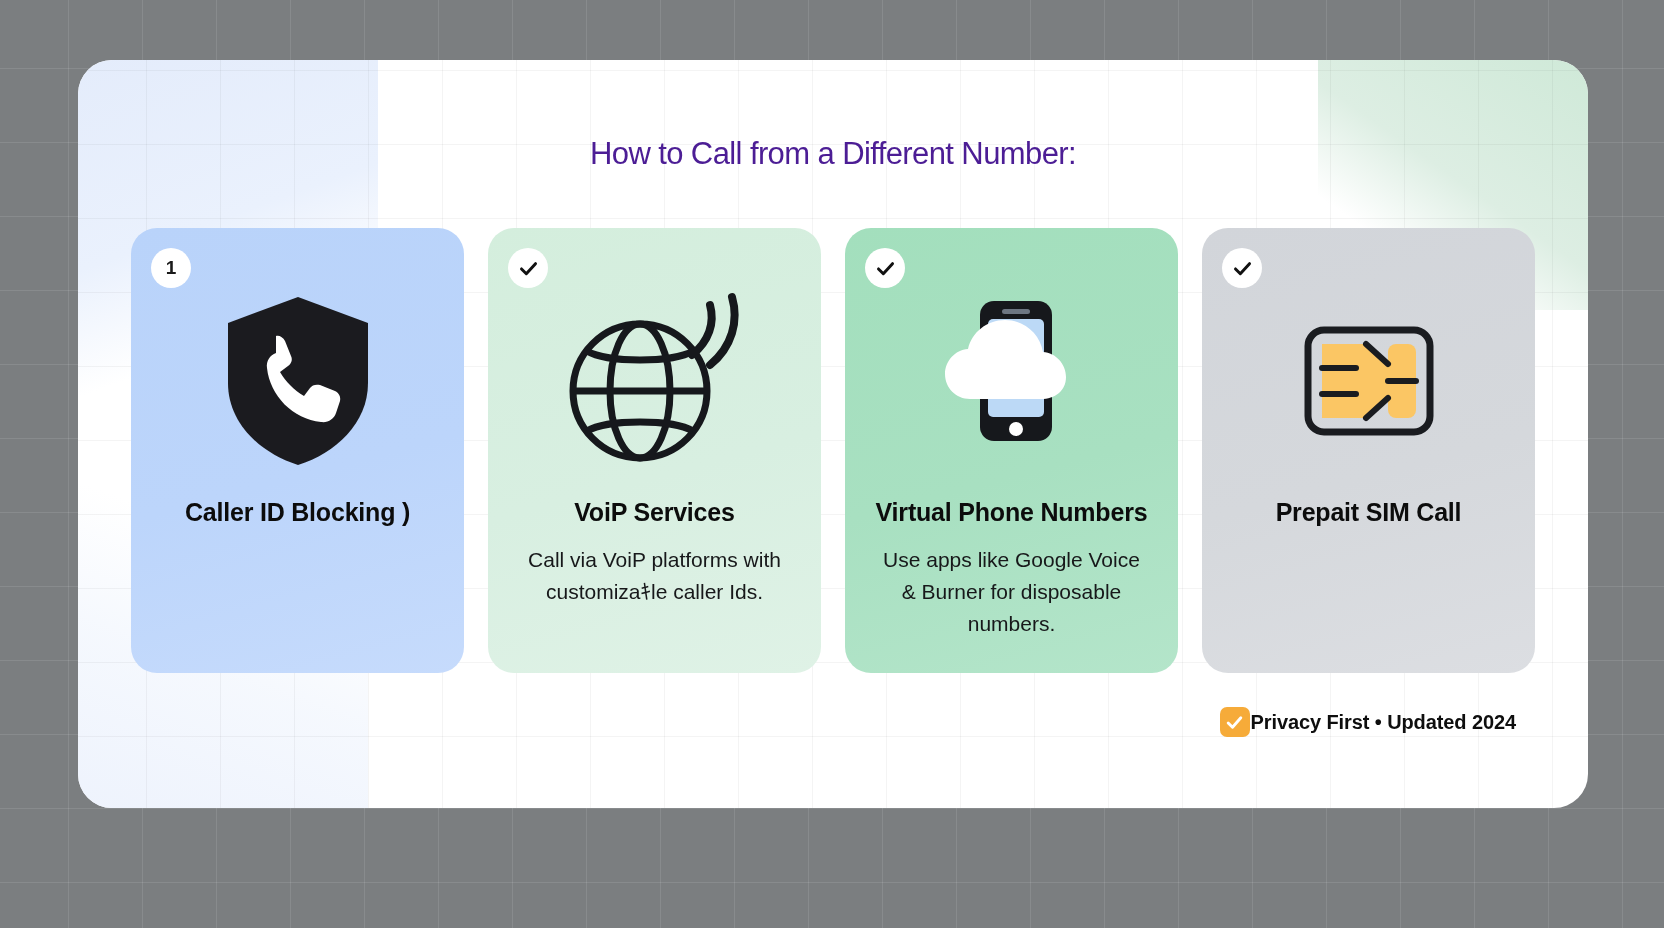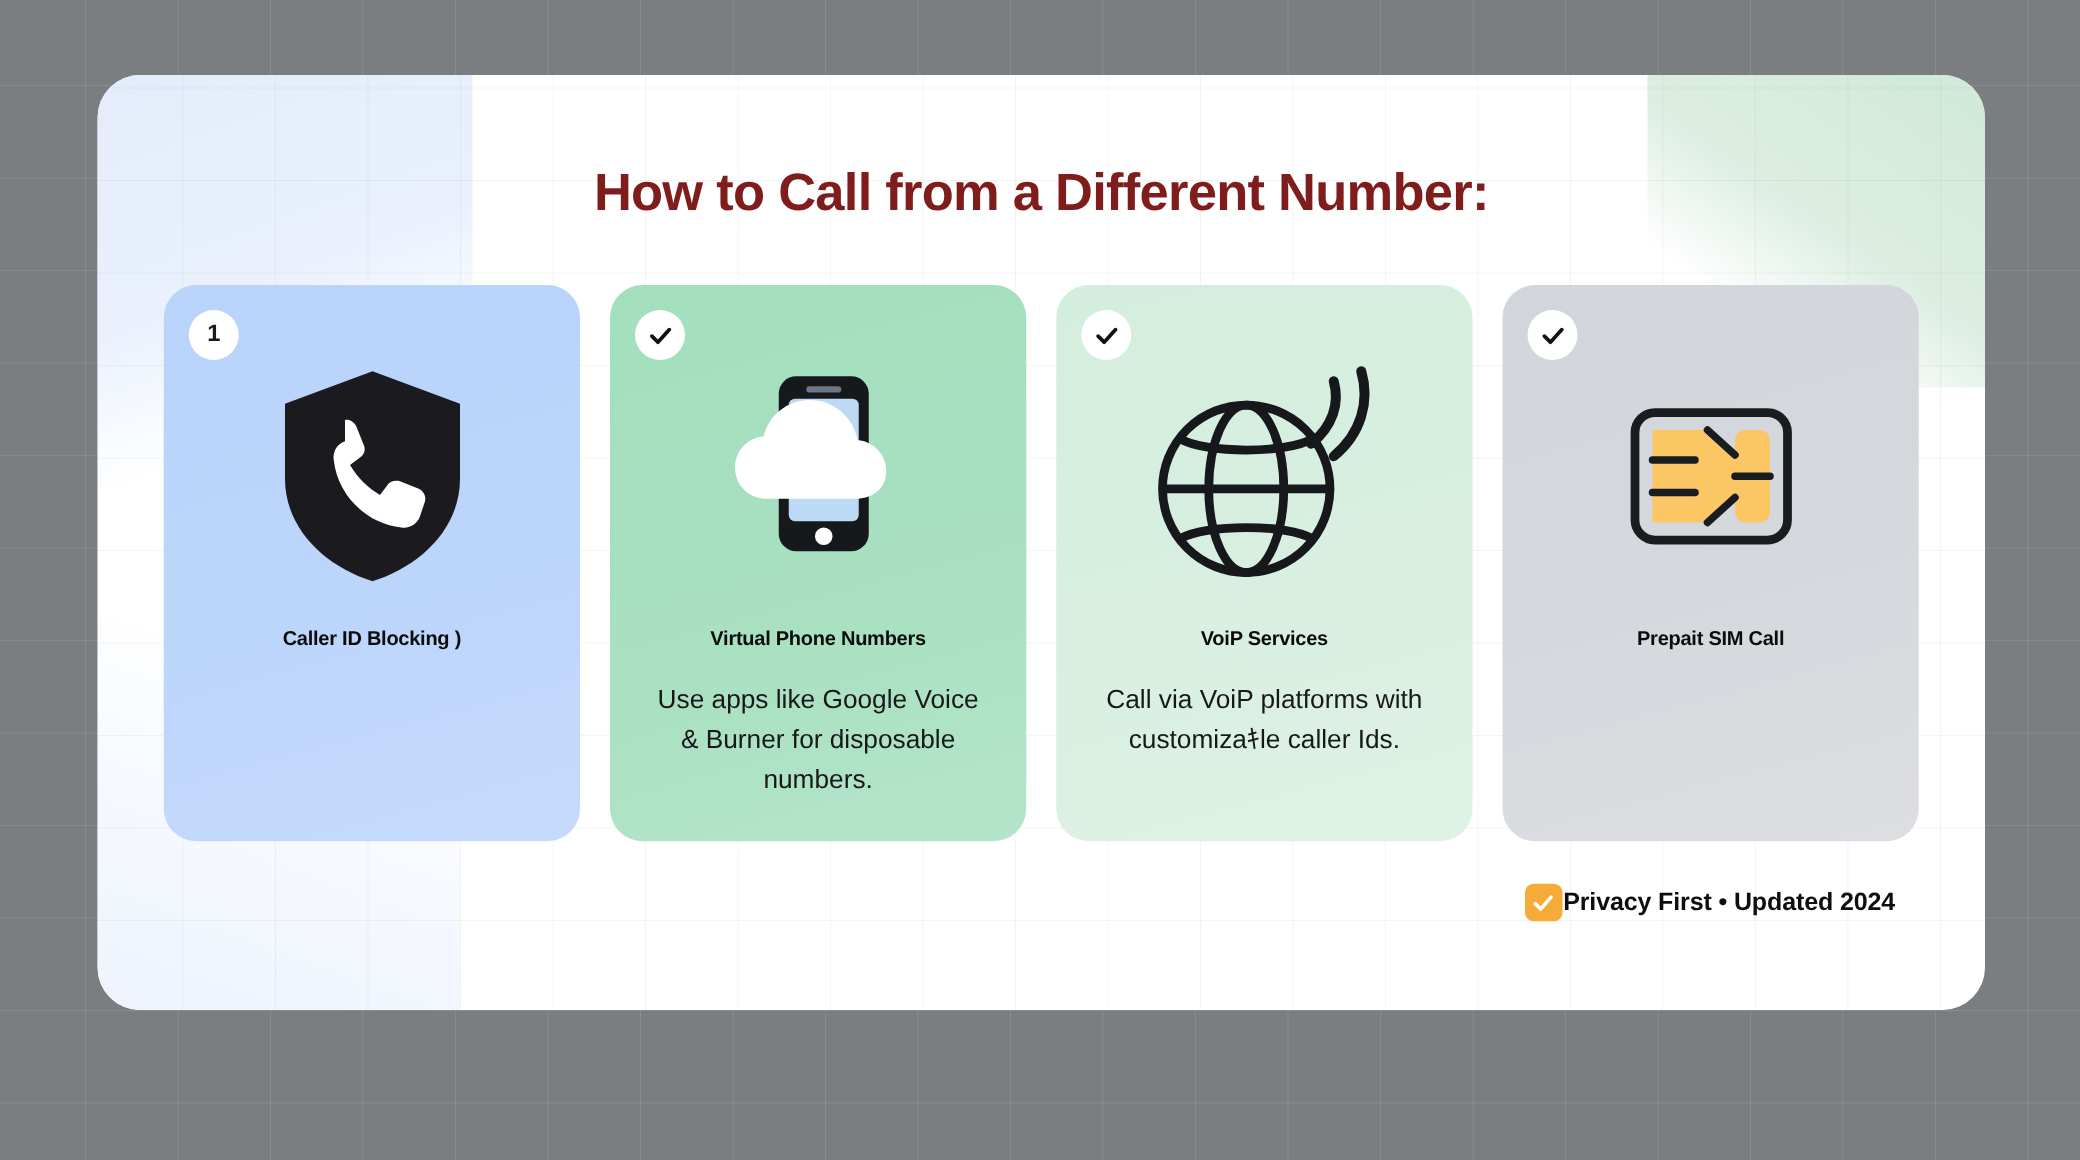--- a/index.html
+++ b/index.html
@@ -78,25 +78,25 @@
     width: 100%;
     height: 100%;
     padding: 52px 46px 0 46px;
   }
 
   .title-block {
     text-align: center;
     padding-top: 10px;
   }
   .title-line {
-    font-weight: bold;
-    font-size: 42px;
+    font-weight: normal;
+    font-size: 31px;
     line-height: 64px;
     letter-spacing: -0.6px;
-    color: #7f1d1d;
+    color: #4c1d95;
     white-space: nowrap;
   }
 
   .cards {
     display: flex;
     justify-content: center;
     gap: 24px;
     margin-top: 42px;
   }
 
@@ -136,21 +136,21 @@
     height: 230px;
     width: 100%;
     display: flex;
     align-items: center;
     justify-content: center;
     margin-top: 12px;
   }
 
   .card-title {
     font-weight: bold;
-    font-size: 16px;
+    font-size: 25px;
     line-height: 28px;
     color: #0c0c0c;
     text-align: right;
     letter-spacing: -0.2px;
     margin-top: 2px;
     white-space: nowrap;
   }
 
   .card-body {
     font-size: 21px;
@@ -208,39 +208,20 @@
         <div class="badge">
           <span>1</span>
         </div>
         <div class="icon-area">
           <svg width="160" height="180" viewBox="0 0 160 180" aria-hidden="true">
             <path d="M80 6 L150 32 V92 C150 132 118 162 80 174 C42 162 10 132 10 92 V32 Z" fill="#1b1b1f"></path>
             <path d="M58 62 c-6 2 -10 8 -9 15 c3 28 26 51 54 54 c7 1 13 -3 15 -9 l4 -12 c1 -4 -1 -8 -5 -10 l-15 -6 c-4 -1 -8 0 -10 3 l-6 8 c-10 -6 -18 -14 -24 -24 l8 -6 c3 -2 5 -6 3 -10 l-6 -15 c-2 -4 -6 -6 -9 -5 z" fill="#ffffff"></path>
           </svg>
         </div>
         <div class="card-title">Caller ID Blocking )</div>
-      </div>
-
-      <div class="card card-2">
-        <div class="badge">
-          <svg width="21" height="21" viewBox="0 0 24 24">
-            <path d="M4 12.5 L9.5 18 L20 6.5" fill="none" stroke="#111" stroke-width="3.4" stroke-linecap="round" stroke-linejoin="round"></path>
-          </svg>
-        </div>
-        <div class="icon-area">
-          <svg width="180" height="185" viewBox="0 0 180 185" aria-hidden="true">
-            <rect x="58" y="12" width="72" height="140" rx="14" fill="#16181c"></rect>
-            <rect x="66" y="30" width="56" height="98" rx="5" fill="#bcd9f6"></rect>
-            <rect x="80" y="20" width="28" height="5" rx="2.5" fill="#6d7682"></rect>
-            <circle cx="94" cy="140" r="7" fill="#ffffff"></circle>
-            <path d="M48 110 c-14 0 -25 -11 -25 -25 c0 -13 10 -24 23 -25 c4 -17 19 -29 37 -29 c19 0 35 14 38 32 c13 1 23 12 23 25 c0 14 -11 22 -25 22 z" fill="#ffffff"></path>
-          </svg>
-        </div>
-        <div class="card-title">Virtual Phone Numbers</div>
-        <div class="card-body">Use apps like Google Voice &amp; Burner for disposable numbers.</div>
       </div>
 
       <div class="card card-3">
         <div class="badge">
           <svg width="21" height="21" viewBox="0 0 24 24">
             <path d="M4 12.5 L9.5 18 L20 6.5" fill="none" stroke="#111" stroke-width="3.4" stroke-linecap="round" stroke-linejoin="round"></path>
           </svg>
         </div>
         <div class="icon-area">
           <svg width="190" height="185" viewBox="0 0 190 185" aria-hidden="true">
@@ -254,20 +235,39 @@
             <g fill="none" stroke="#16181c" stroke-width="8" stroke-linecap="round">
               <path d="M132 66 C149 52 155 34 150 16"></path>
               <path d="M150 76 C172 58 179 32 172 8"></path>
             </g>
           </svg>
         </div>
         <div class="card-title">VoiP Services</div>
         <div class="card-body">Call via VoiP platforms with customizaｷle caller Ids.</div>
       </div>
 
+      <div class="card card-2">
+        <div class="badge">
+          <svg width="21" height="21" viewBox="0 0 24 24">
+            <path d="M4 12.5 L9.5 18 L20 6.5" fill="none" stroke="#111" stroke-width="3.4" stroke-linecap="round" stroke-linejoin="round"></path>
+          </svg>
+        </div>
+        <div class="icon-area">
+          <svg width="180" height="185" viewBox="0 0 180 185" aria-hidden="true">
+            <rect x="58" y="12" width="72" height="140" rx="14" fill="#16181c"></rect>
+            <rect x="66" y="30" width="56" height="98" rx="5" fill="#bcd9f6"></rect>
+            <rect x="80" y="20" width="28" height="5" rx="2.5" fill="#6d7682"></rect>
+            <circle cx="94" cy="140" r="7" fill="#ffffff"></circle>
+            <path d="M48 110 c-14 0 -25 -11 -25 -25 c0 -13 10 -24 23 -25 c4 -17 19 -29 37 -29 c19 0 35 14 38 32 c13 1 23 12 23 25 c0 14 -11 22 -25 22 z" fill="#ffffff"></path>
+          </svg>
+        </div>
+        <div class="card-title">Virtual Phone Numbers</div>
+        <div class="card-body">Use apps like Google Voice &amp; Burner for disposable numbers.</div>
+      </div>
+
       <div class="card card-4">
         <div class="badge">
           <svg width="21" height="21" viewBox="0 0 24 24">
             <path d="M4 12.5 L9.5 18 L20 6.5" fill="none" stroke="#111" stroke-width="3.4" stroke-linecap="round" stroke-linejoin="round"></path>
           </svg>
         </div>
         <div class="icon-area">
           <svg width="130" height="110" viewBox="0 0 130 110" aria-hidden="true">
             <rect x="4" y="4" width="122" height="102" rx="16" fill="none" stroke="#1a1c20" stroke-width="7"></rect>
             <path d="M18 18 h44 l22 20 v34 l-22 20 h-44 z" fill="#fbc664"></path>

